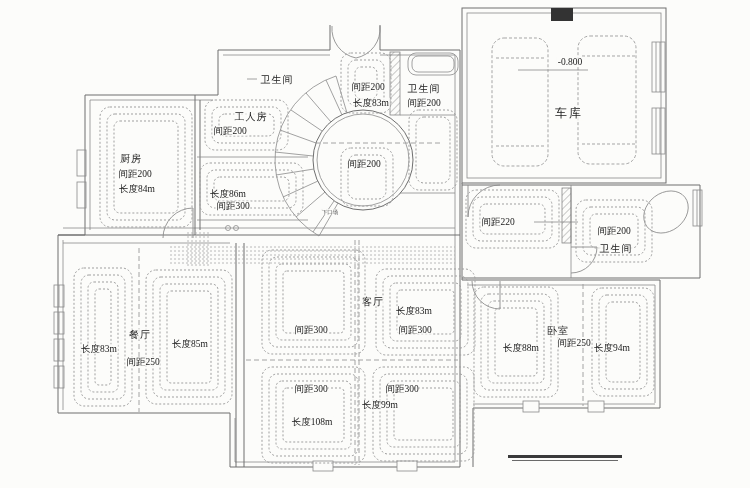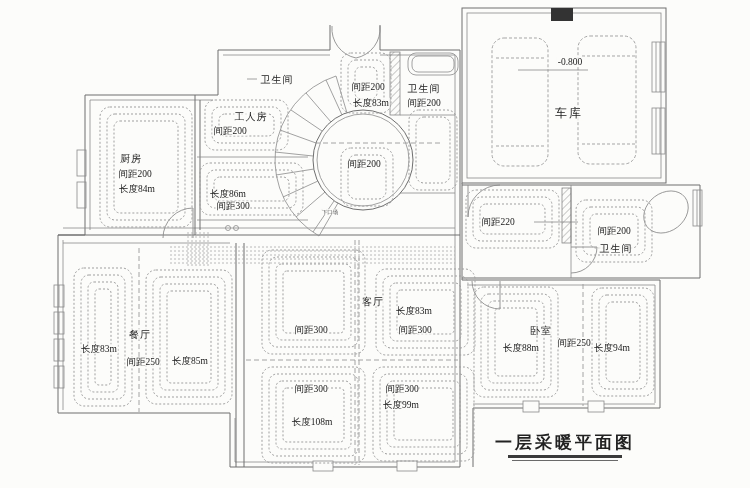--- a/index.html
+++ b/index.html
@@ -233,29 +233,28 @@
 <div class="lbl" style="left:614px;top:231px">间距200</div>
 <div class="lbl room" style="left:616px;top:248px">卫生间</div>
 
 <div class="lbl room" style="left:373px;top:301px">客厅</div>
 <div class="lbl" style="left:311px;top:330px">间距300</div>
 <div class="lbl" style="left:414px;top:311px">长度83m</div>
 <div class="lbl" style="left:415px;top:330px">间距300</div>
 <div class="lbl" style="left:311px;top:389px">间距300</div>
 <div class="lbl" style="left:312px;top:422px">长度108m</div>
 <div class="lbl" style="left:402px;top:389px">间距300</div>
-<div class="lbl" style="left:401px;top:405px">长度99m</div>
+<div class="lbl" style="left:380px;top:405px">长度99m</div>
 
 <div class="lbl room" style="left:140px;top:334px">餐厅</div>
 <div class="lbl" style="left:99px;top:349px">长度83m</div>
 <div class="lbl" style="left:143px;top:362px">间距250</div>
-<div class="lbl" style="left:190px;top:361px">长度85m</div>
-
-<div class="lbl room" style="left:541px;top:330px">卧室</div>
+<div class="lbl" style="left:190px;top:344px">长度85m</div>
+
+<div class="lbl room" style="left:558px;top:330px">卧室</div>
 <div class="lbl" style="left:574px;top:343px">间距250</div>
 <div class="lbl" style="left:521px;top:348px">长度88m</div>
 <div class="lbl" style="left:612px;top:348px">长度94m</div>
 
-<div class="title" style="left:565px;top:442px">一层采暖平面图</div>
 <div class="rule1" style="left:508px;top:455px;width:114px"></div>
 <div class="rule2" style="left:512px;top:460px;width:106px"></div>
 
 </div>
 
 </body></html>

